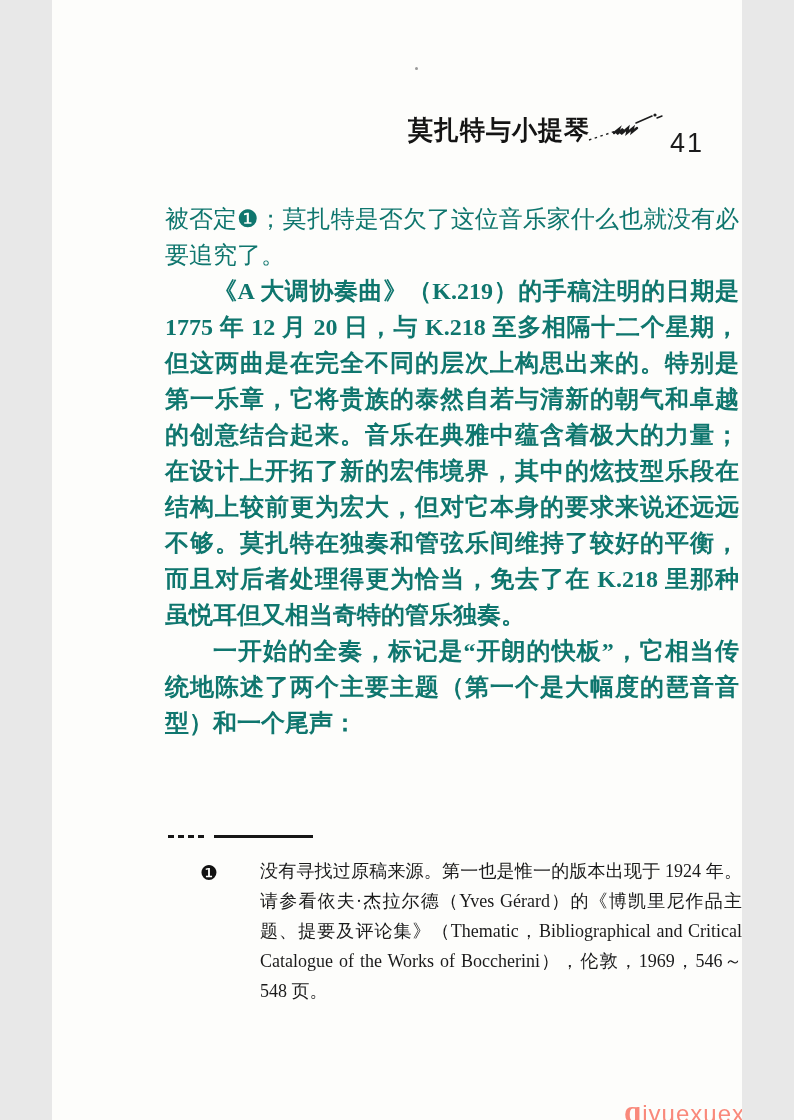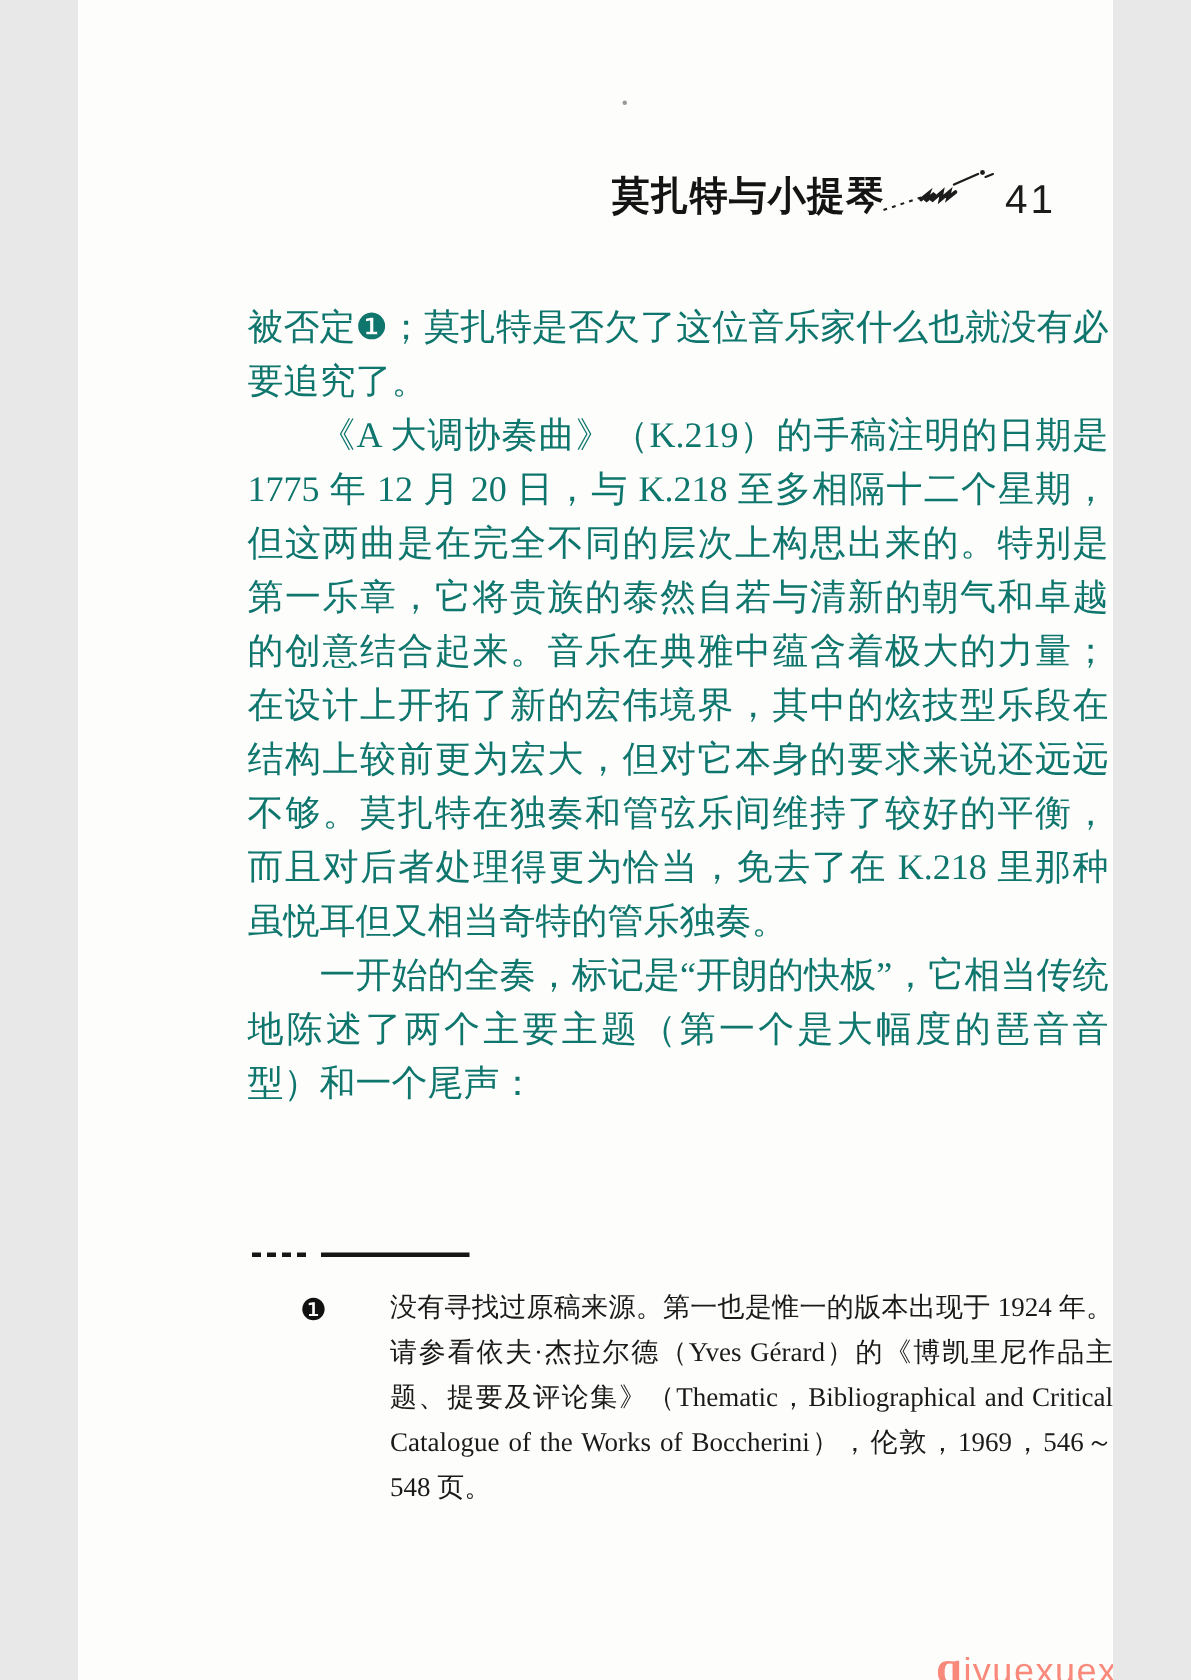--- a/index.html
+++ b/index.html
@@ -26,34 +26,34 @@
     position:absolute;left:356px;top:114px;
     font-size:25px;font-weight:900;
     letter-spacing:1px;
     font-family:"Liberation Sans","DejaVu Sans",sans-serif;
     transform:scaleY(1.05);
   }
   .header-doodle{
     position:absolute;left:534px;top:108px;
   }
   .header-pageno{
-    position:absolute;left:618px;top:118px;
+    position:absolute;left:618px;top:128px;
     font-size:27px;letter-spacing:2px;
     font-family:"Liberation Sans","DejaVu Sans",sans-serif;
     color:#1b1b1b;
   }
   
   .body-text{
     position:absolute;left:113px;top:201px;width:574px;
     font-size:24px;line-height:36px;
     text-align:justify;
     color:#0f766e;
   }
   .body-text p{margin:0;}
-  .body-text p.indent{text-indent:2em;}
+  .body-text p.indent{text-indent:2em;font-weight:bold;}
   
   .sep{
     position:absolute;left:116px;top:835px;
     display:flex;align-items:center;
   }
   .sep-dashes{
     display:inline-block;width:36px;height:0;
     border-top:3px dashed #161616;
     margin-right:10px;
   }

